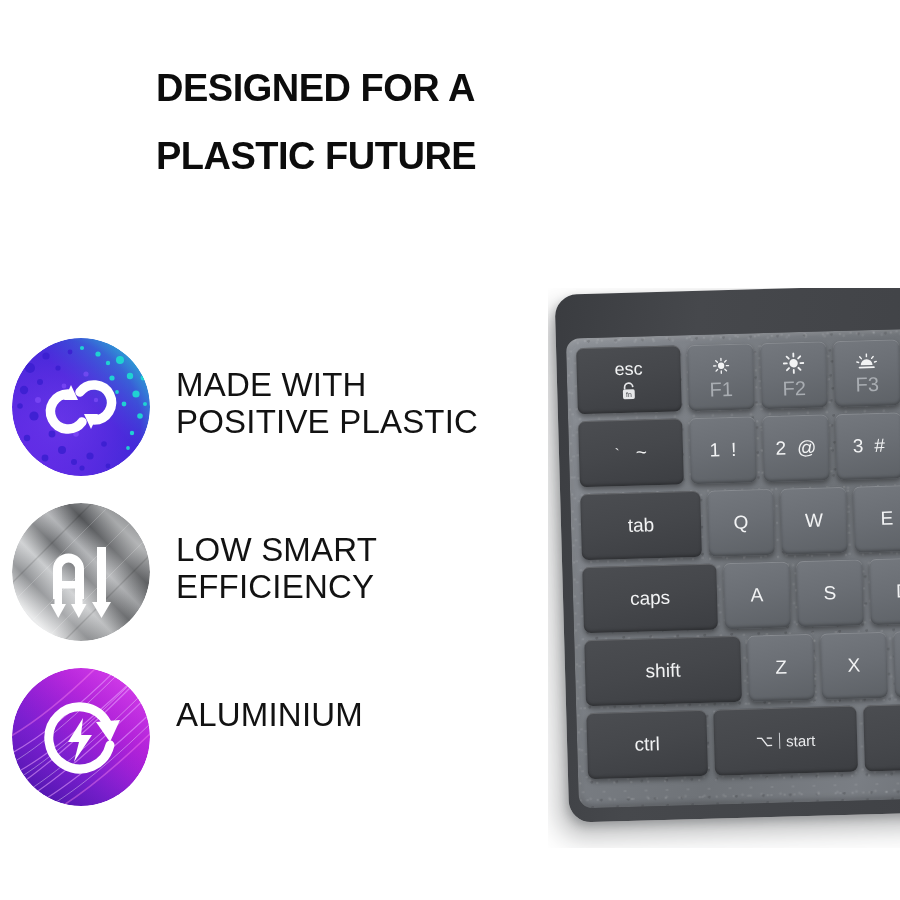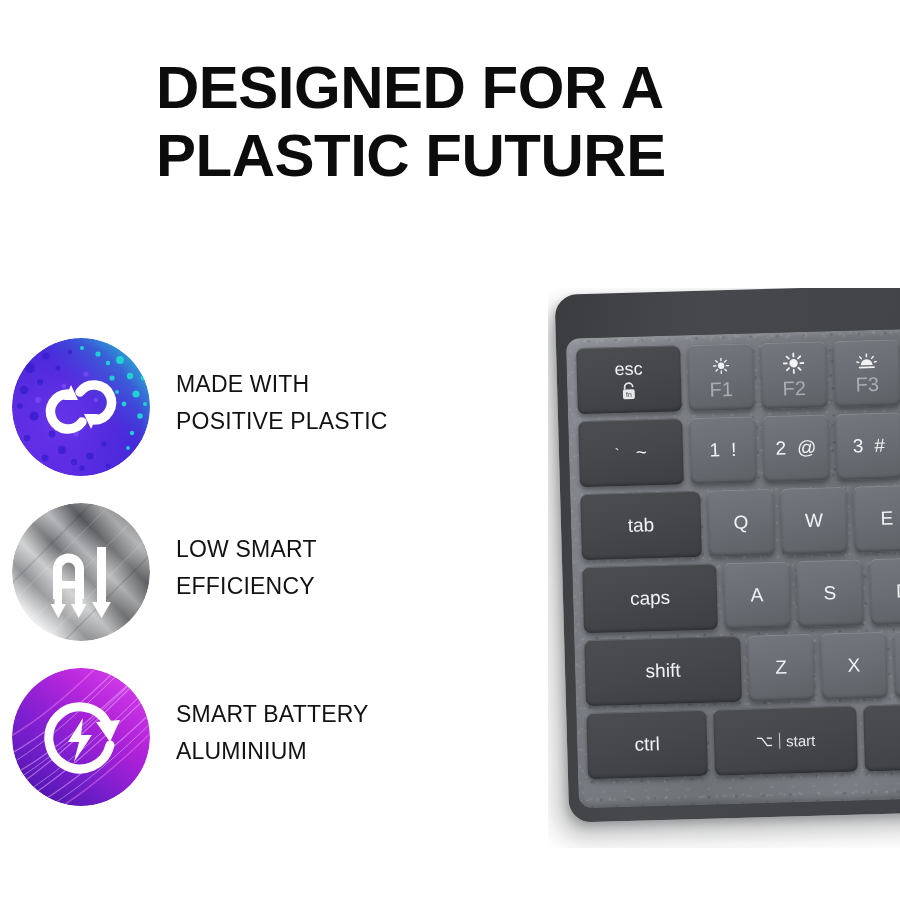--- a/index.html
+++ b/index.html
@@ -20,21 +20,21 @@
   #headline {
     position: absolute;
     left: 156px;
     top: 54px;
     width: 640px;
   }
   #headline .line {
     display: block;
     font-family: "Liberation Sans", sans-serif;
     font-weight: 700;
-    font-size: 60px;
+    font-size: 38px;
     line-height: 68px;
     letter-spacing: -0.5px;
     color: #0c0c0c;
     white-space: nowrap;
   }
 
   
   #features {
     position: absolute;
     left: 0px;
@@ -59,21 +59,21 @@
   .feature-label {
     position: absolute;
     left: 176px;
     top: 36px;
     width: 330px;
   }
   .feature-label .l {
     display: block;
     font-family: "Liberation Sans", sans-serif;
     font-weight: 400;
-    font-size: 23px;
+    font-size: 33px;
     line-height: 37px;
     letter-spacing: 0.2px;
     color: #121212;
     white-space: nowrap;
   }
 
   
   #keyboard-wrap {
     position: absolute;
     left: 548px;
@@ -417,21 +417,20 @@
           </g>
 
           <g fill="none" stroke="#ffffff" stroke-width="9" stroke-linecap="round">
             <path d="M95 55 a31 31 0 1 0 3 22"></path>
           </g>
           <polygon points="84,54 108,52 98,74" fill="#ffffff"></polygon>
           <polygon points="71,50 56,74 67,74 62,94 80,67 69,67" fill="#ffffff"></polygon>
         </svg>
       </div>
       <div class="feature-label">
-        <span class="l">SMART BATTERY</span>
         <span class="l">ALUMINIUM</span>
       </div>
     </div>
 
   </div>
 
   <div id="keyboard-wrap">
     <div id="kbclip">
       <div id="keyboard">
 

